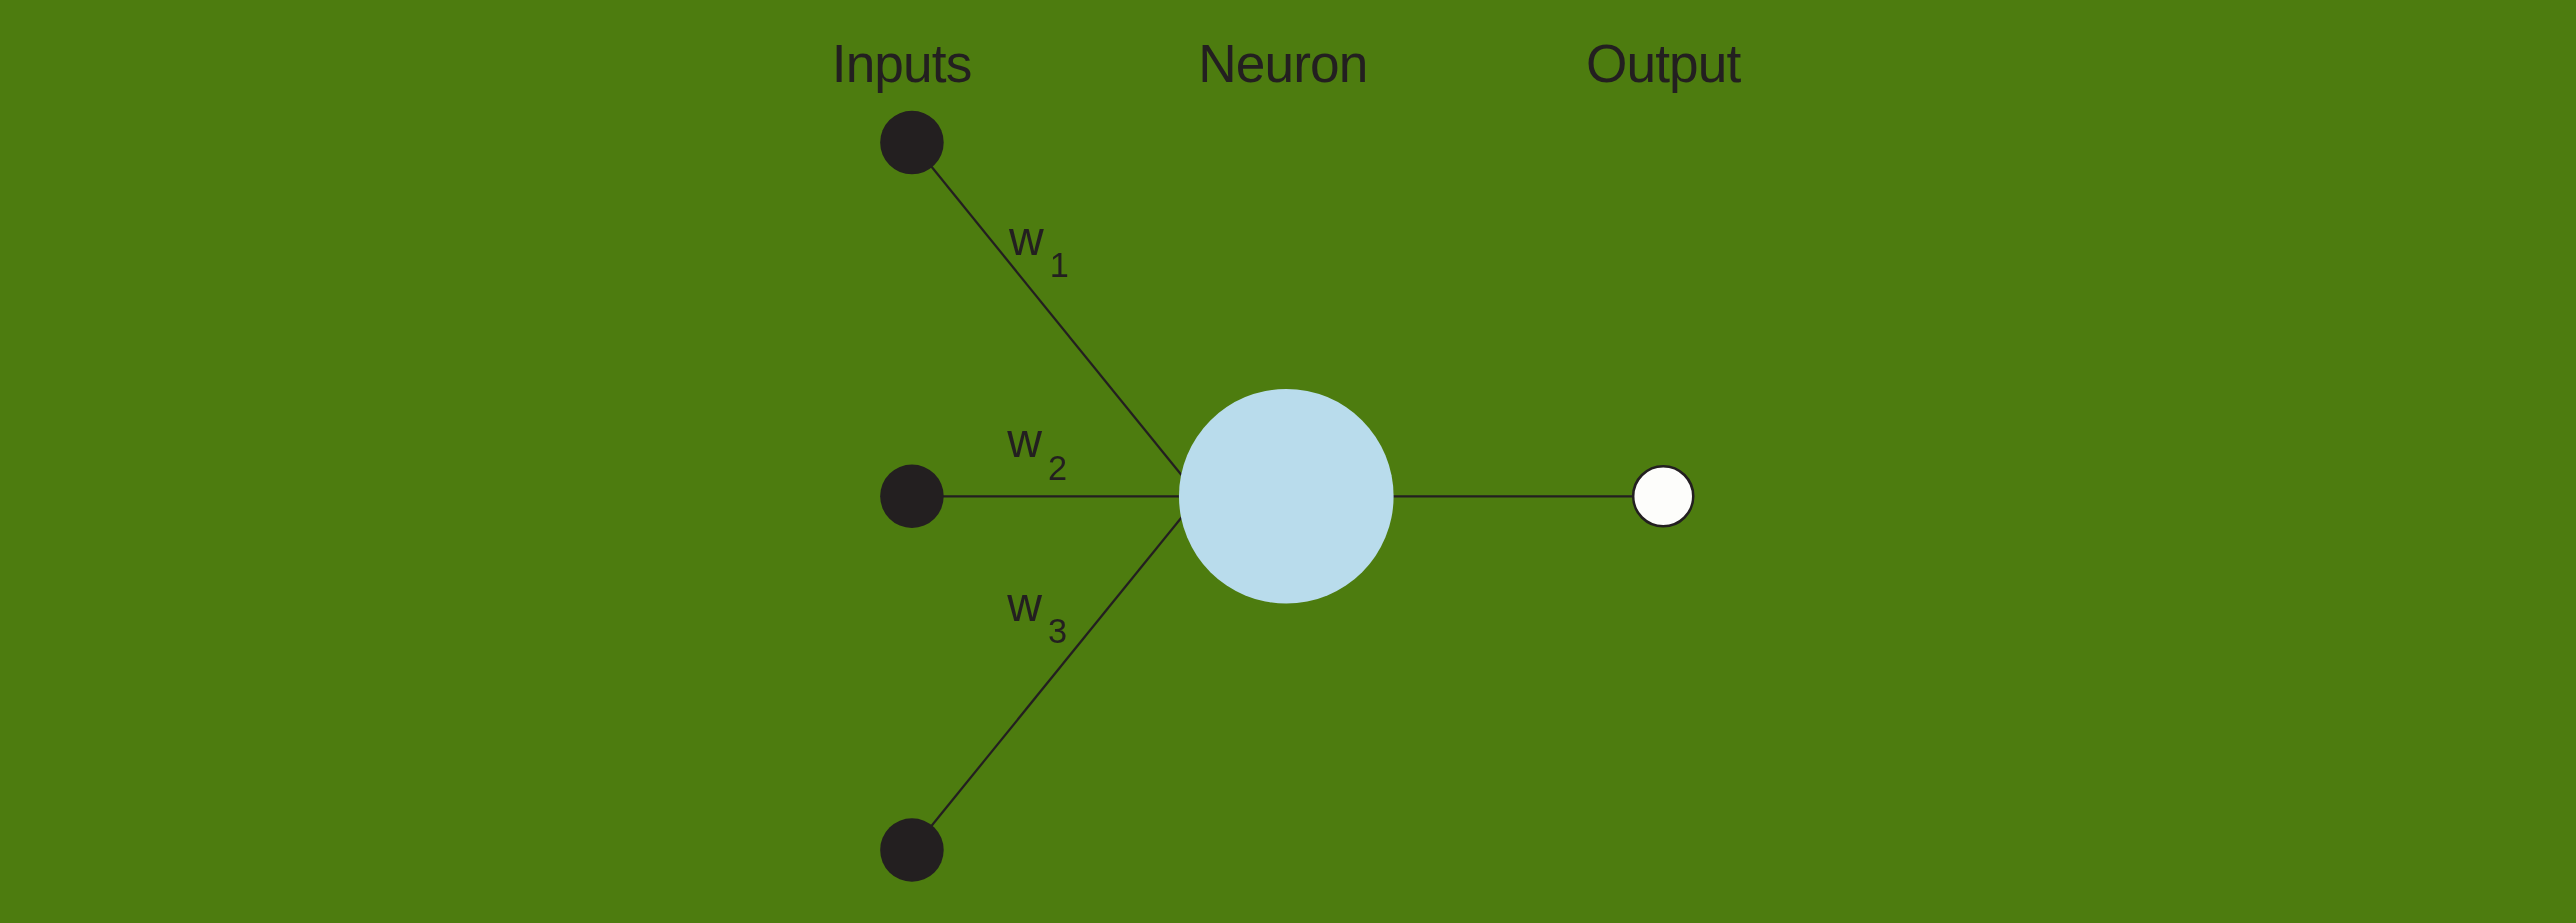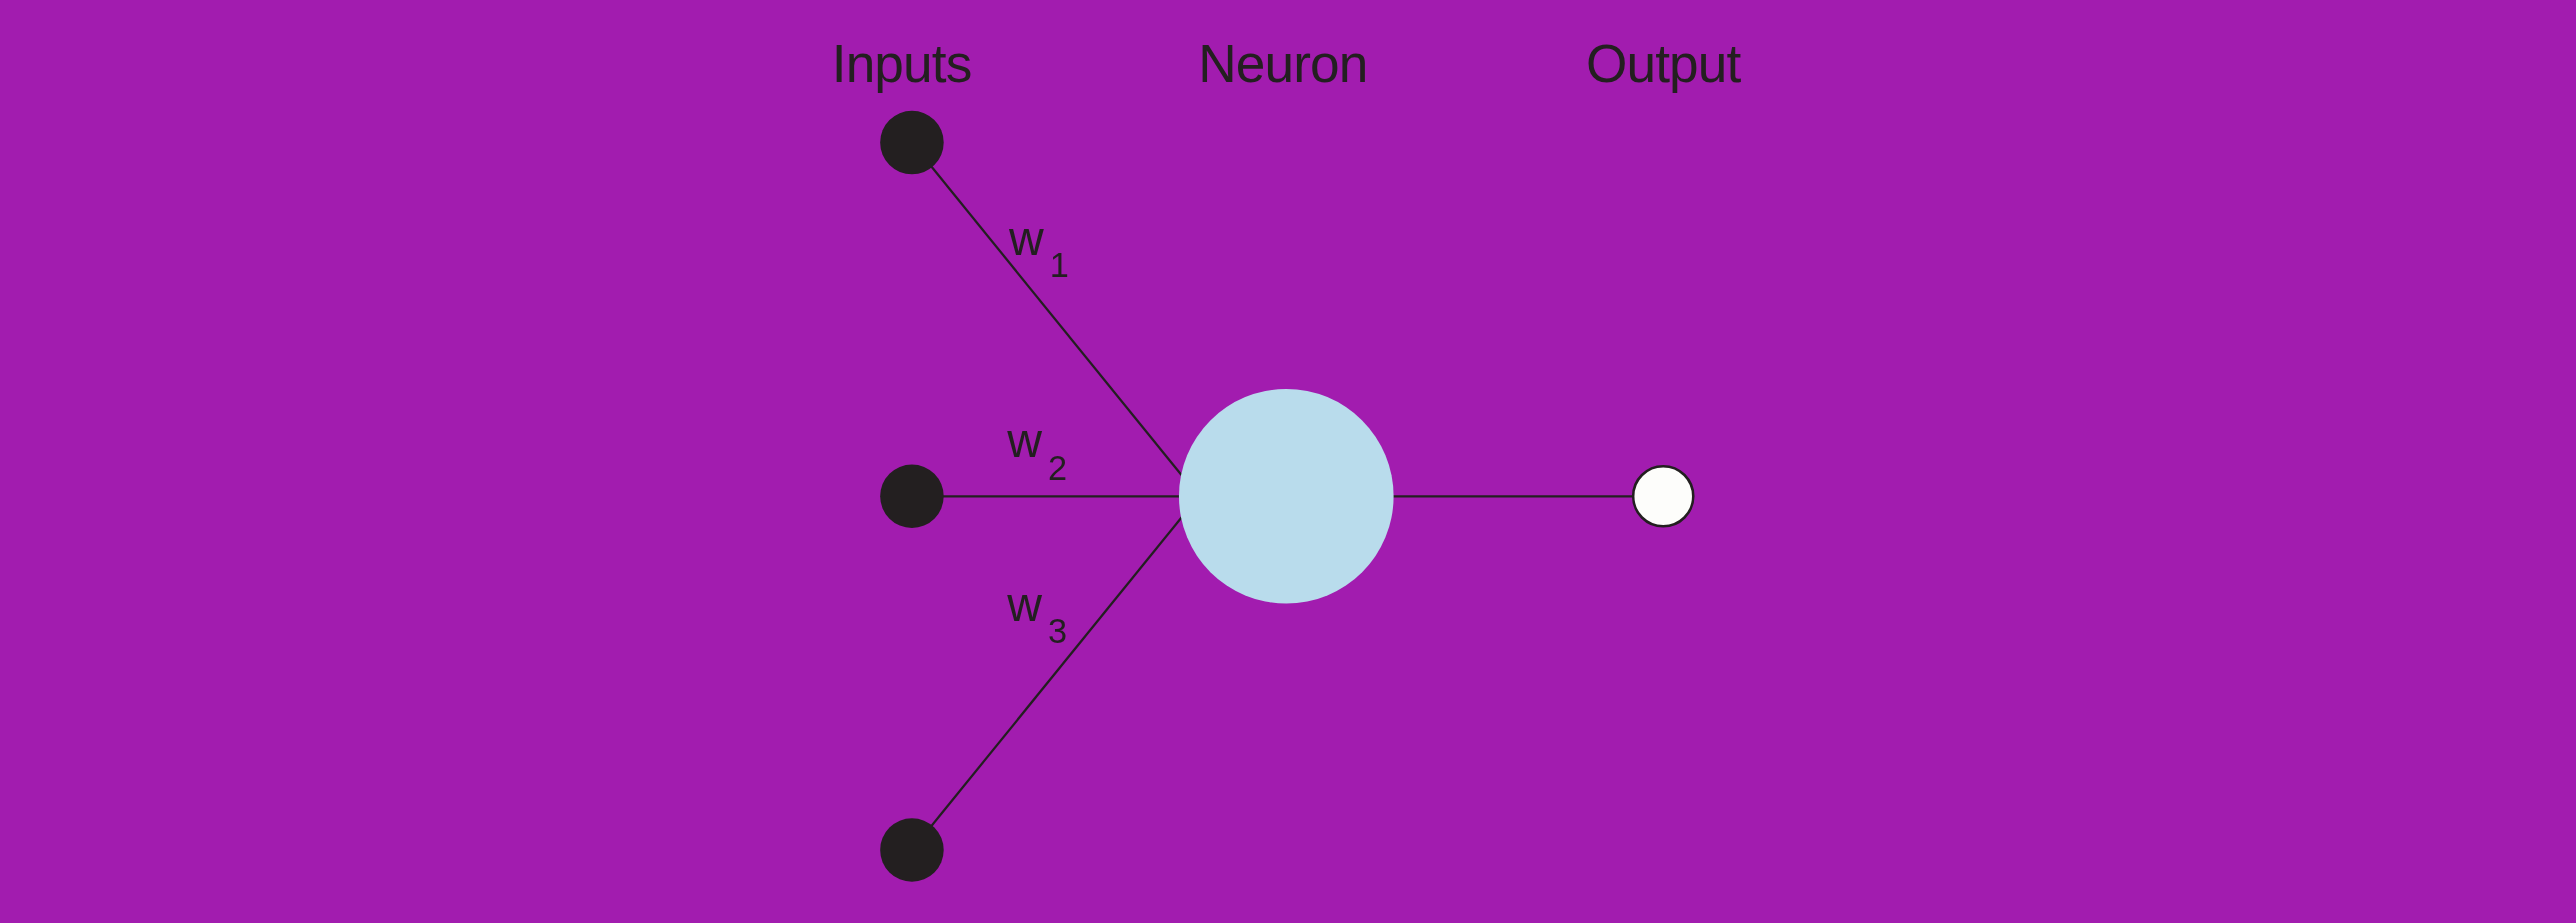--- a/index.html
+++ b/index.html
@@ -4,21 +4,21 @@
 <style>
   html, body {
     margin: 0;
     padding: 0;
     background: #ffffff;
   }
   #stage {
     position: relative;
     width: 2576px;
     height: 923px;
-    background: #a21caf;
+    background: #4d7c0f;
     overflow: hidden;
     font-family: "Liberation Sans", sans-serif;
   }
   svg { display: block; }
   .col-label {
     font-family: "Liberation Sans", sans-serif;
     font-size: 62px;
     font-weight: 300;
     letter-spacing: -1px;
     fill: #231f20;

